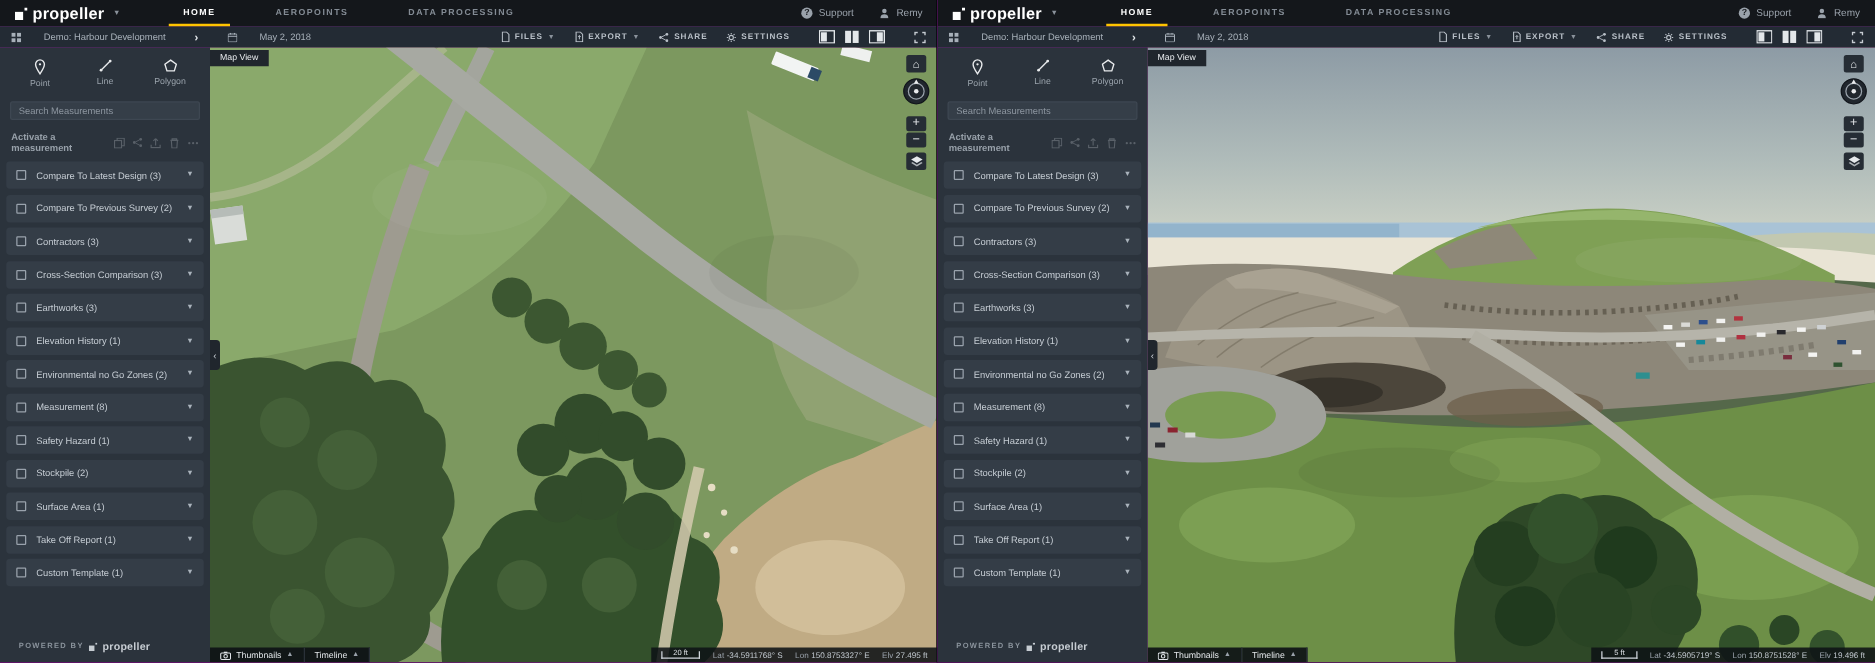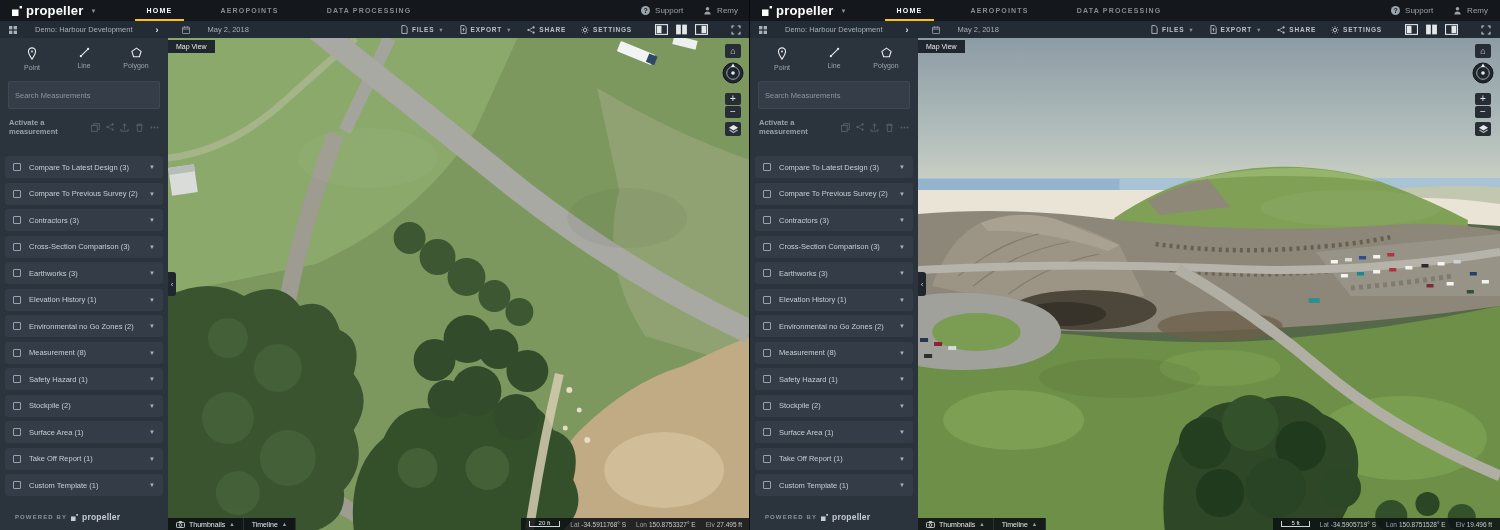--- a/index.html
+++ b/index.html
@@ -33,25 +33,25 @@
   .action .dd { font-size:5.5px; color:#8a929b; }
   .layouts { display:flex; gap:7px; margin-left:8px; }
   .layouts svg, .fsbtn svg { display:block; cursor:pointer; }
   .fsbtn { margin-left:8px; background:none; border:none; padding:0; }
 
   
   .appbody { flex:1; display:flex; min-height:0; }
   .sidebar { flex:0 0 168px; width:168px; background:#2b333c; display:flex; flex-direction:column; z-index:2; }
   .tools { display:flex; padding:7px 6px 3px; }
   .tool { flex:1; display:flex; flex-direction:column; align-items:center; gap:4px; color:#9aa3ac; font-size:7px; cursor:pointer; padding:2px 0; }
-  .search { margin:5px 8px 0; height:28px; background:#353e48; border:1px solid #3e4752; border-radius:2px; color:#cfd5da; font-size:7.5px; padding:0 6px; outline:none; width:calc(100% - 16px); }
+  .search { margin:5px 8px 0; height:15px; background:#353e48; border:1px solid #3e4752; border-radius:2px; color:#cfd5da; font-size:7.5px; padding:0 6px; outline:none; width:calc(100% - 16px); }
   .search::placeholder { color:#8d96a0; }
   .activate { display:flex; align-items:center; padding:9px 9px 3px; color:#98a1aa; font-size:7.5px;font-weight:bold; }
   .act-icons { margin-left:auto; display:flex; align-items:center; gap:6px; opacity:.28; }
-  .cats { margin-top:17px; padding:0 5px; flex:1; overflow:hidden; }
+  .cats { margin-top:3px; padding:0 5px; flex:1; overflow:hidden; }
   .cat { height:22px; background:#343d47; border-radius:3px; margin-bottom:4.5px; display:flex; align-items:center; padding:0 8px; gap:8px; cursor:pointer; }
   .cat .cb { width:8px; height:8px; border:1px solid #99a2ac; border-radius:1px; flex:0 0 8px; }
   .cat-label { font-size:7.5px; color:#c6cdd4; flex:1; white-space:nowrap; overflow:hidden; }
   .cat .dd { color:#aab3bc; font-size:6px; }
   .powered { margin-top:auto; display:flex; align-items:center; gap:4px; padding:0 0 8px 15px; color:#8a939c; font-size:6px; letter-spacing:1.1px; font-weight:bold; }
   .powered b { color:#c6ccd2; font-size:8.5px; letter-spacing:.2px; font-weight:bold; }
 
   
   .map { flex:1; position:relative; min-width:0; background:#55684a; overflow:hidden; }
   .terrain { position:absolute; inset:0; width:100%; height:100%; display:block; }

